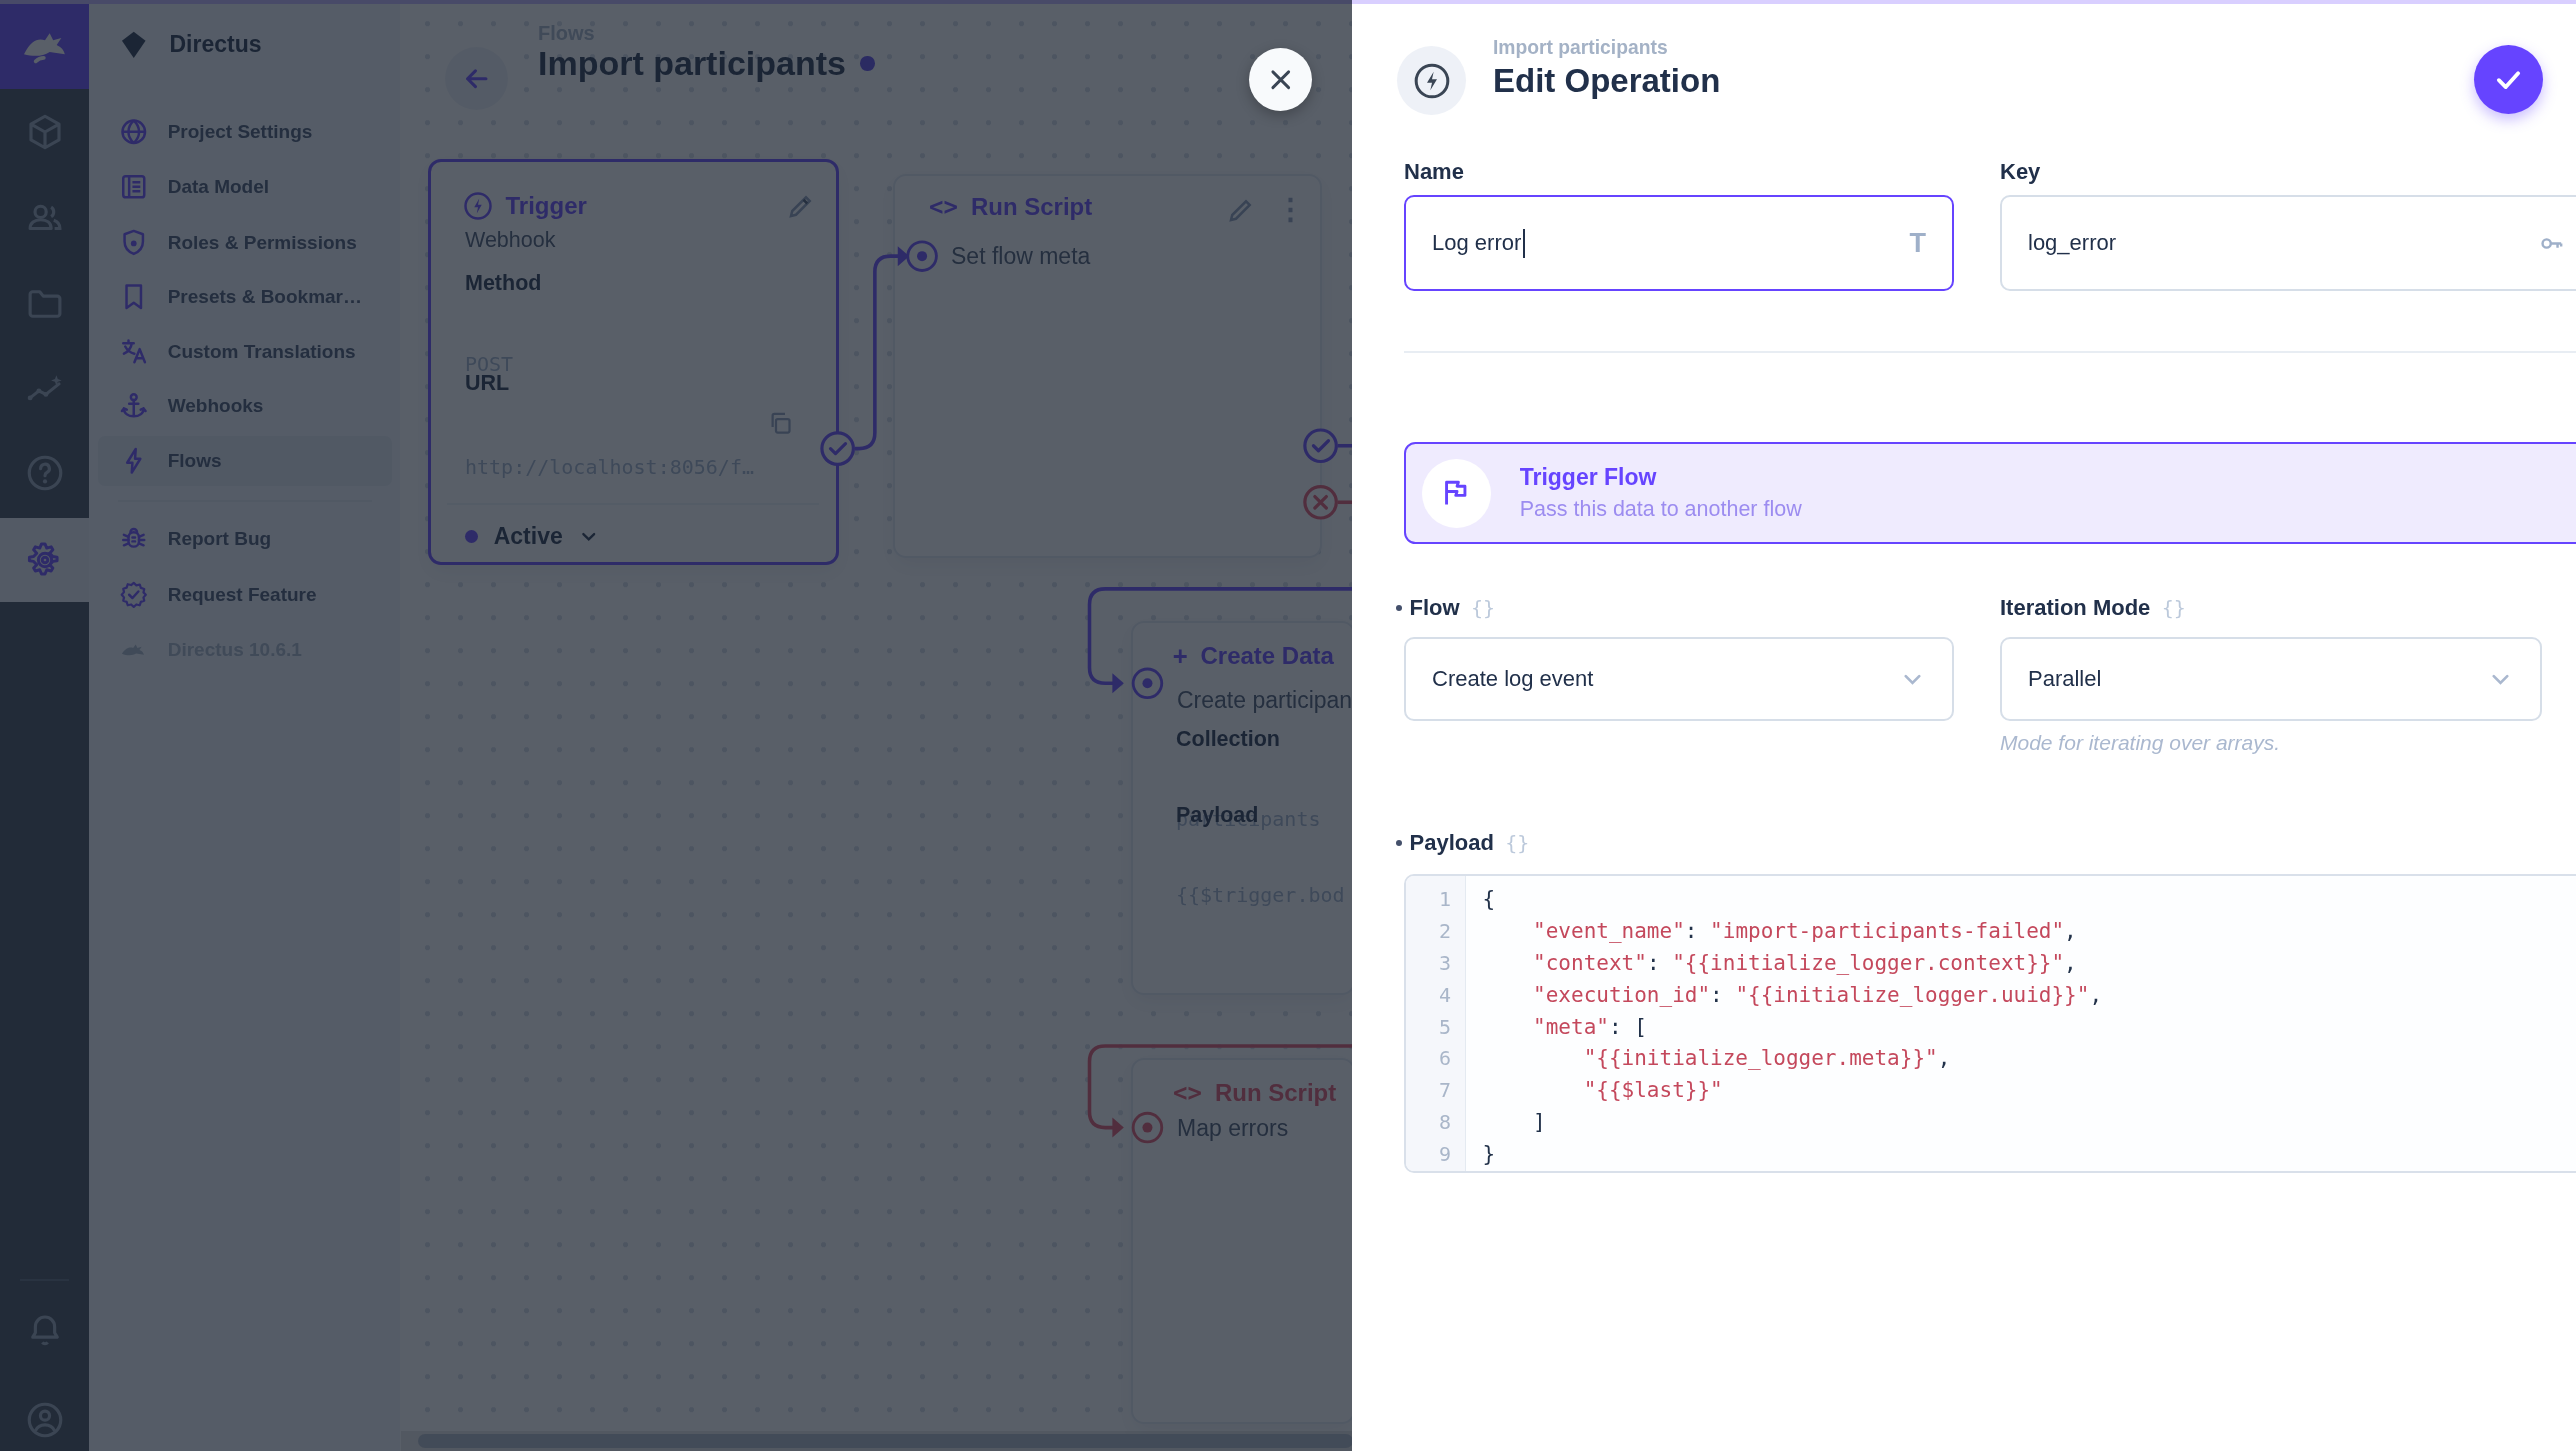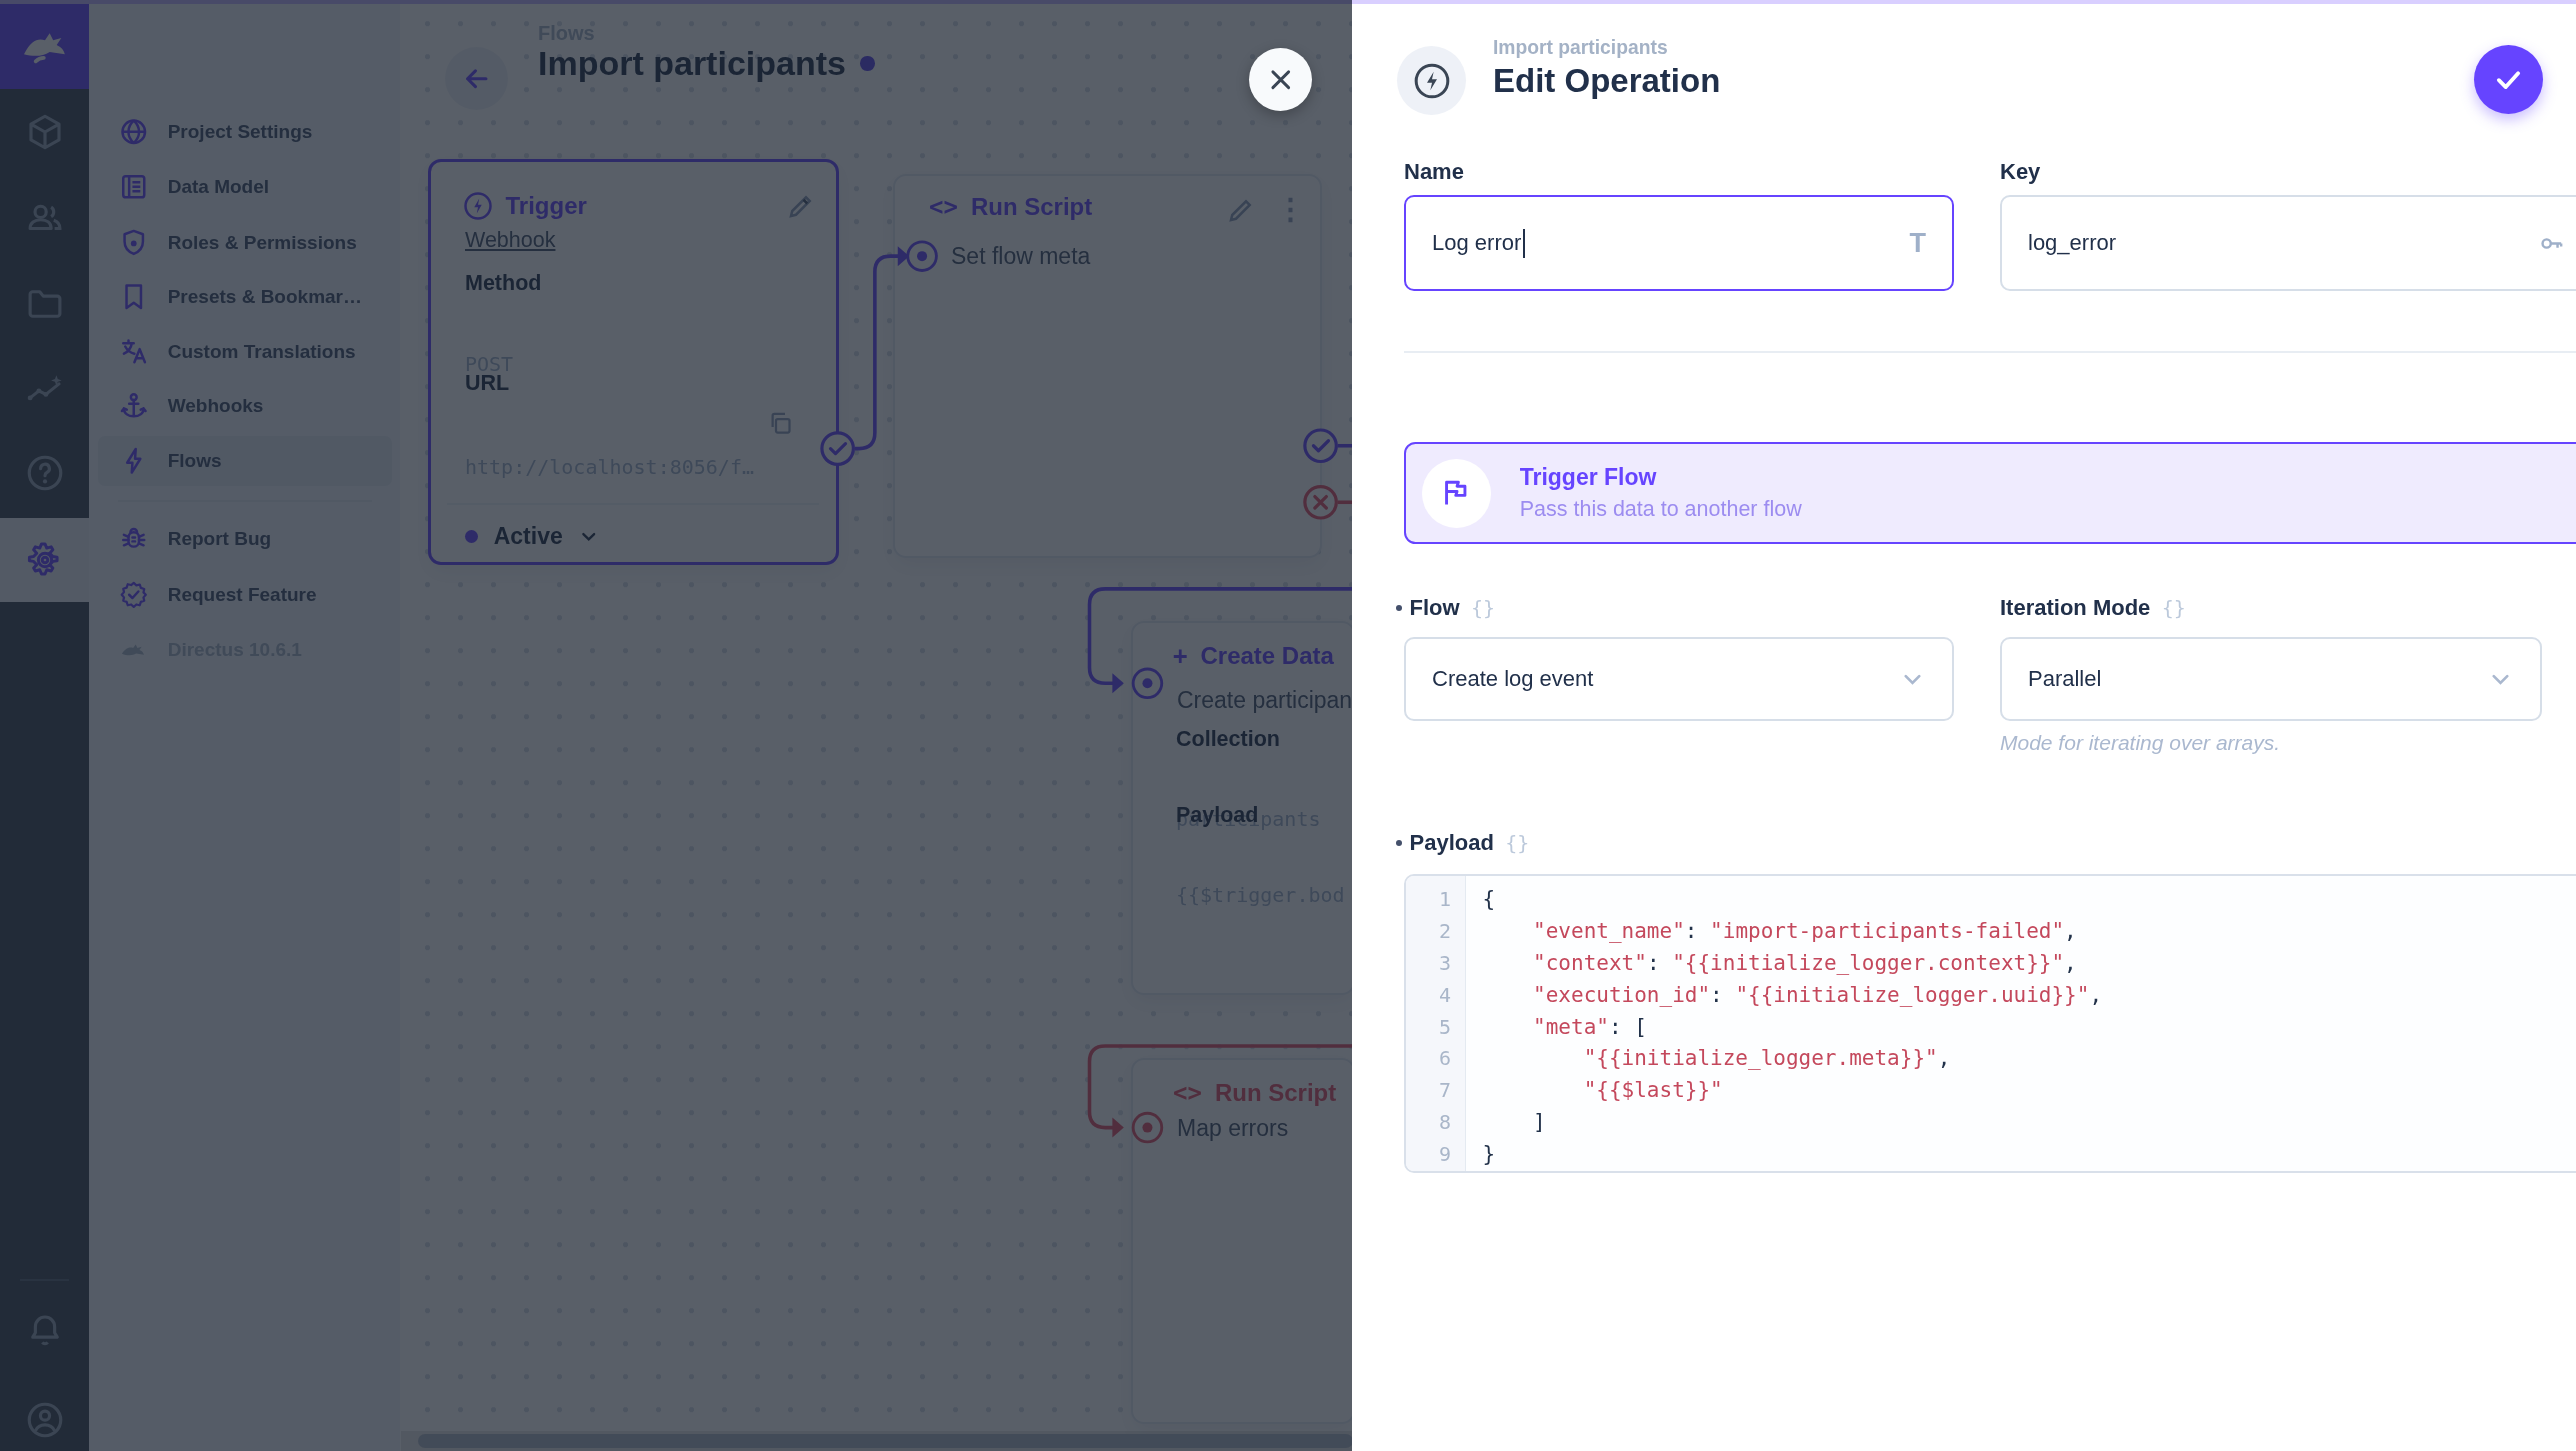--- a/index.html
+++ b/index.html
@@ -44,21 +44,21 @@
   
   .node{position:absolute;background:#fff;border:2.1px solid #e2e8f1;border-radius:13px;box-sizing:border-box;
     box-shadow:0 7.2px 21.5px rgba(23,41,64,0.07);overflow:hidden;padding-left:42px;}
   #trigger-node{left:27px;top:159px;width:411px;height:406px;border:3.6px solid #6644ff;}
   #run-node{left:492px;top:174px;width:429px;height:384px;}
   #create-node{left:730px;top:621px;width:224px;height:374px;}
   #run2-node{left:730px;top:1058px;width:224px;height:366px;}
   .node-title{font-size:24px;font-weight:bold;color:#6644ff;display:flex;align-items:center;gap:13px;position:absolute;white-space:nowrap;}
   .node-title.danger{color:#e35169;}
   .node-label{font-size:21.5px;font-weight:700;color:#21304a;position:absolute;white-space:nowrap;}
-  .node-text{font-size:21.5px;color:#44536b;position:absolute;white-space:nowrap;text-decoration:underline;}
+  .node-text{font-size:21.5px;color:#44536b;position:absolute;white-space:nowrap;}
   .node-mono{font-family:"DejaVu Sans Mono",monospace;font-size:20px;color:#9fb0c9;position:absolute;white-space:nowrap;margin-top:44px;}
   .glyph-code{font-family:"DejaVu Sans Mono",monospace;font-weight:bold;}
   .pencil-icon{position:absolute;color:#8b9cb8;}
   .kebab-icon{position:absolute;color:#8b9cb8;font-size:29px;font-weight:bold;letter-spacing:0;line-height:0.55;}
   #trigger-divider{position:absolute;left:15.7px;top:341px;width:372px;border-top:2.1px solid #eef2f7;}
   #trigger-status{position:absolute;left:34px;top:361px;display:flex;align-items:center;gap:15.7px;font-size:23px;color:#21304a;font-weight:600;}
   #trigger-status .status-dot{width:13px;height:13px;border-radius:50%;background:#6644ff;}
   #connector-svg{position:absolute;left:0;top:0;width:952px;height:1451px;z-index:5;pointer-events:none;}
   .input-label{font-size:23px;color:#44536b;position:absolute;white-space:nowrap;z-index:6;}
   #close-button{position:absolute;left:1249px;top:48px;width:63px;height:63px;border-radius:50%;background:#f8fafc;z-index:55;
@@ -167,20 +167,26 @@
             <circle cx="12" cy="12" r="9" fill="none" stroke="currentColor" stroke-width="1.8"></circle>
             <circle cx="12" cy="9.5" r="2.6" fill="none" stroke="currentColor" stroke-width="1.8"></circle>
             <path d="M6.5 18.2 C7.6 15.9 9.6 14.8 12 14.8 C14.4 14.8 16.4 15.9 17.5 18.2" fill="none" stroke="currentColor" stroke-width="1.8"></path>
           </svg>
         </div>
       </div>
     <div id="mod-divider"></div>
   </div>
 
   <div id="nav">
+    <div id="project-row">
+      <svg width="31.5" height="31.5" viewBox="0 0 24 24" fill="#21304a">
+          <path d="M12 2 L21 9 L12 22 L3 9 Z"></path>
+        </svg>
+      <span id="project-name">Directus</span>
+    </div>
     <div id="nav-items">
         <div class="nav-item" style="top: 107px;">
           <svg viewBox="0 0 24 24" width="31.5" height="31.5" class="icon-purple" style="color: rgb(102, 68, 255);">
             <circle cx="12" cy="12" r="8.6" fill="none" stroke="currentColor" stroke-width="1.9"></circle>
             <path d="M3.4 12 H20.6 M12 3.4 c-5.4 5-5.4 12.2 0 17.2 M12 3.4 c5.4 5 5.4 12.2 0 17.2" fill="none" stroke="currentColor" stroke-width="1.9"></path>
           </svg>
           <span>Project Settings</span>
         </div>
         <div class="nav-item" style="top: 162px;">
           <svg viewBox="0 0 24 24" width="31.5" height="31.5" class="icon-purple" style="color: rgb(102, 68, 255);">

